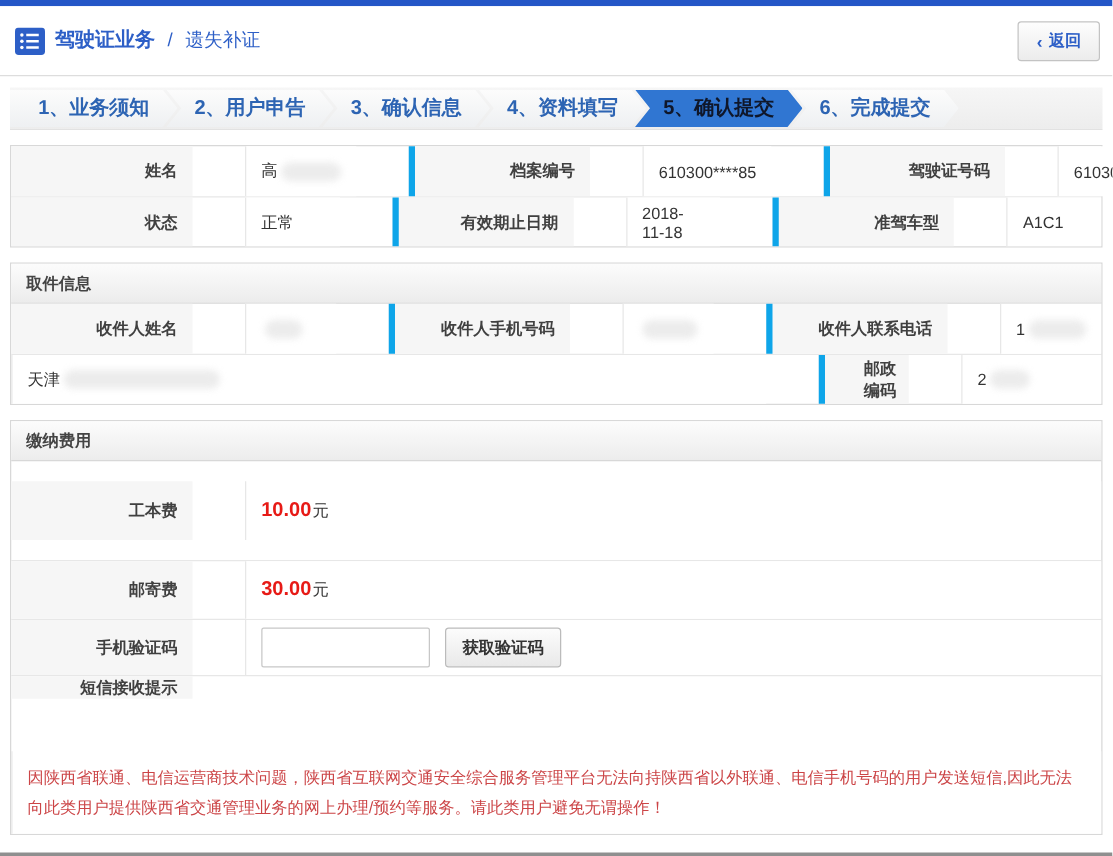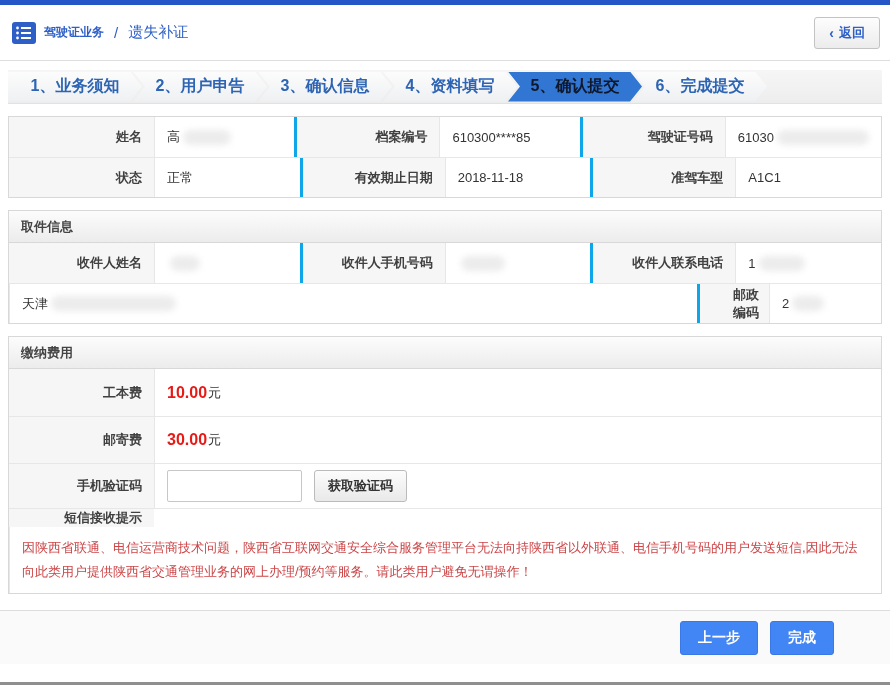--- a/index.html
+++ b/index.html
@@ -5,49 +5,49 @@
   * { margin:0; padding:0; box-sizing:border-box; }
   html,body { width:890px; height:685px; background:#fff; overflow:hidden; }
   body { font-family:"Liberation Sans","DejaVu Sans",sans-serif; font-size:13px; color:#333; position:relative; }
 
   .topbar { height:5px; background:#2456c7; width:100%; }
 
   
   .header { height:56px; display:flex; align-items:center; justify-content:space-between; padding:0 10px 0 12px; border-bottom:1px solid #ddd; background:#fff; }
   .header-left { display:flex; align-items:center; gap:8px; }
   .doc-icon { width:24px; height:22px; display:inline-flex; }
-  .page-title { font-size:12px; font-weight:bold; color:#2d5fc7; }
+  .page-title { font-size:16px; font-weight:bold; color:#2d5fc7; }
   .title-sep { font-size:15px; color:#2d5fc7; margin:0 2px; }
   .page-subtitle { font-size:15px; color:#2d5fc7; }
   .back-btn { display:inline-flex; align-items:center; gap:5px; padding:6px 14px; background:linear-gradient(#fdfdfd,#ececec); border:1px solid #c3c3c3; border-radius:3px; color:#2d5fc7; font-size:13px; font-weight:bold; cursor:pointer; }
   .back-chevron { font-size:14px; font-weight:bold; line-height:1; }
 
   
   .steps { margin:9px 8px 0 8px; height:34px; background:linear-gradient(#f6f6f6,#ededed); border-bottom:1px solid #e2e2e2; display:flex; align-items:center; padding:2px 0; }
   .step { width:134px; height:30px; display:flex; align-items:center; justify-content:center; background:linear-gradient(#fcfcfc,#eef0f2); color:#2d64b3; font-weight:bold; font-size:16px; cursor:pointer;
           clip-path:polygon(0 0, calc(100% - 12px) 0, 100% 50%, calc(100% - 12px) 100%, 0 100%, 12px 50%); margin-left:-9px; }
   .step.first { clip-path:polygon(0 0, calc(100% - 12px) 0, 100% 50%, calc(100% - 12px) 100%, 0 100%); margin-left:0; }
   .step.active { background:#3076d2; color:#0f172a; }
 
   
   .section { margin:12px 8px 0 8px; border:1px solid #d8d8d8; background:#fff; }
   .section-title { height:32px; line-height:31px; padding-left:12px; font-weight:bold; color:#444; background:linear-gradient(#fcfcfc,#ececec); border-bottom:1px solid #d8d8d8; }
-  .trow { display:flex; align-items:stretch; min-height:40px; }
+  .trow { display:flex; align-items:stretch; min-height:40px;gap:42px; }
   .trow + .trow { border-top:1px solid #e7e7e7; }
   .cell { display:flex; align-items:center; padding:0 12px; }
   .cell.label { width:145px; justify-content:flex-end; background:#f6f6f6; font-weight:bold; color:#404040; text-align:right; flex-shrink:0; }
   .cell.value { flex:1; background:#fff; border-left:1px solid #e7e7e7; color:#333; }
-  .cell.value + .cell.label { border-left:3px solid #0ea5e9;padding-left:28px; }
+  .cell.value + .cell.label { border-left:5px solid #0ea5e9;padding-left:28px; }
   .cell.label.narrow { width:72px; padding:0 10px; }
   .cell.value.postal { flex:0 0 112px; }
 
   .redact { display:inline-block; height:15px; background:#eaeaea; border-radius:8px; filter:blur(3px); vertical-align:middle; margin-left:3px; opacity:.9; }
 
   
-  .fee-row { min-height:47px; }
+  .fee-row { min-height:47px;margin-top:16px; }
   .fee-num { color:#e71a16; font-weight:bold; font-size:16px; }
   .fee-unit { color:#333; font-size:13px; margin-left:1px; }
   .code-row { min-height:45px; }
   .code-input { width:135px; height:32px; border:1px solid #c7c7c7; border-radius:2px; padding:0 8px; font-size:13px; color:#333; background:#fff; }
   .code-btn { margin-left:12px; height:32px; padding:0 13px; background:linear-gradient(#fcfcfc,#e9e9e9); border:1px solid #bbb; border-radius:3px; font-size:13px; font-weight:bold; color:#333; cursor:pointer; }
   .notice-row { min-height:62px;flex-direction:column; }
   .notice-text { color:#cc4547; font-size:13px; line-height:1.85; padding:9px 18px 9px 12px; }
 
   
   .footer { margin-top:16px; border-top:1px solid #ddd; background:#fafafa; height:54px; display:flex; align-items:center; justify-content:flex-end; padding-right:56px; gap:12px; }

